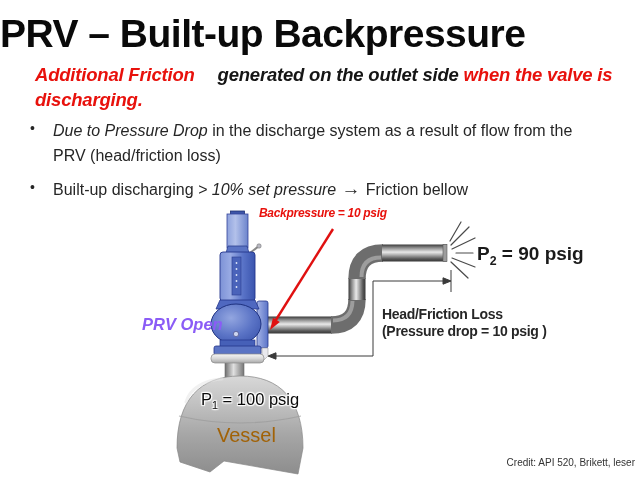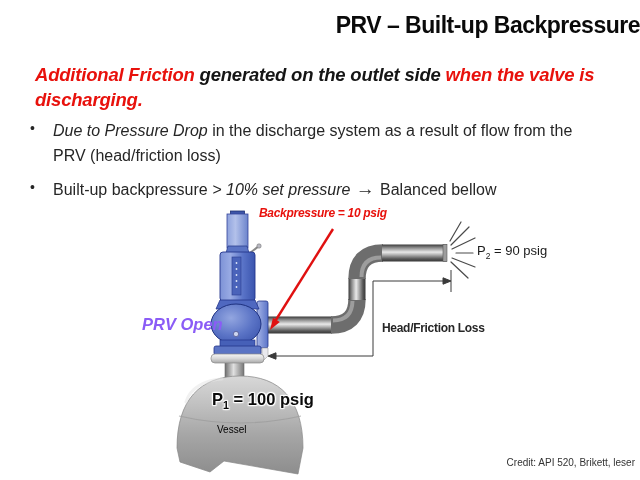--- a/index.html
+++ b/index.html
@@ -1,43 +1,43 @@
 <!DOCTYPE html>
 <html><head>
 <meta charset="utf-8">
 <style>
   html,body{margin:0;padding:0;}
   body{width:640px;height:480px;position:relative;background:#ffffff;overflow:hidden;
        font-family:"Liberation Sans", sans-serif;}
   .abs{position:absolute;}
 
-  .title{top:12px;left:0;width:640px;text-align:right;font-size:23px;font-weight:800;
+  .title{top:12px;left:0;width:640px;text-align:left;font-size:39px;font-weight:800;
          color:#0a0a0a;letter-spacing:-0.5px;}
   .subtitle{top:62px;left:35px;width:596px;font-size:18.5px;font-weight:700;font-style:italic;
             line-height:25px;letter-spacing:-0.2px;color:#111;}
   .red{color:#e8110c;}
-  .blacktxt{color:#151515;}
+  .blacktxt{color:#151515;margin-left:18px;}
 
   .bullets{top:118px;left:30px;width:575px;color:#262626;font-size:16px;}
   .bullet-row{display:flex;margin-bottom:9px;}
   .bullet-marker{width:23px;flex:0 0 23px;font-size:14px;padding-top:2px;color:#262626;}
   .bullet-text{line-height:25px;width:552px;}
   .bi{font-weight:400;font-style:italic;}
   .arrow-glyph{font-size:19px;line-height:18px;}
 
   .lbl{white-space:nowrap;}
   .lbl-backpressure{top:206px;left:259px;font-size:12px;font-weight:700;font-style:italic;
                     color:#e8110c;letter-spacing:-0.3px;}
   .lbl-prv-open{top:315px;left:142px;font-size:16.5px;font-weight:700;font-style:italic;color:#8b5cf6;}
-  .lbl-p2{top:243px;left:477px;font-size:13px;font-weight:400;color:#1a1a1a;}
-  .lbl-headloss{top:320px;left:382px;font-size:12px;font-weight:700;color:#262626;
+  .lbl-p2{top:243px;left:477px;font-size:19px;font-weight:700;color:#1a1a1a;}
+  .lbl-headloss{top:306px;left:382px;font-size:14px;font-weight:700;color:#262626;
                 line-height:17px;letter-spacing:-0.3px;white-space:nowrap;}
-  .lbl-p1{top:390px;left:212px;font-size:16.5px;font-weight:700;color:#0a0a0a;
+  .lbl-p1{top:390px;left:201px;font-size:16.5px;font-weight:400;color:#0a0a0a;
           text-shadow:-1px -1px 1px #fff,1px -1px 1px #fff,-1px 1px 1px #fff,1px 1px 1px #fff,0 0 3px #fff;}
-  .lbl-vessel{top:424px;left:217px;font-size:10px;color:#000000;}
+  .lbl-vessel{top:424px;left:217px;font-size:20px;color:#a16207;}
   .lbl-credit{top:457px;left:505px;width:130px;text-align:right;font-size:10px;color:#333;}
   sub{font-size:0.65em;}
 </style>
 </head>
 <body>
 
 <svg class="abs" style="top:0;left:0" width="640" height="480" viewBox="0 0 640 480">
   <defs>
     <linearGradient id="pipeHGrad" x1="0" y1="0" x2="0" y2="1">
       <stop offset="0" stop-color="#3a3a3a"></stop>
@@ -180,35 +180,36 @@
 <div class="abs bullets">
   <div class="bullet-row">
     <div class="bullet-marker">•</div>
     <div class="bullet-text">
       <span class="bi">Due to Pressure Drop</span><span> in the discharge system as a result of flow from the PRV (head/friction loss)</span>
     </div>
   </div>
   <div class="bullet-row">
     <div class="bullet-marker">•</div>
     <div class="bullet-text">
-      <span>Built-up backpressure </span><span class="bi">&gt; 10% set pressure</span><span class="arrow-glyph"> → </span><span>Balanced bellow</span>
+      <span>Built-up discharging </span><span class="bi">&gt; 10% set pressure</span><span class="arrow-glyph"> → </span><span>Friction bellow</span>
     </div>
   </div>
 </div>
 
 <div class="abs lbl lbl-backpressure">Backpressure = 10 psig</div>
 
 <div class="abs lbl lbl-prv-open">PRV Open</div>
 
 <div class="abs lbl lbl-p2">
   <span>P</span><sub>2</sub><span> = 90 psig</span>
 </div>
 
 <div class="abs lbl-headloss">
   <div>Head/Friction Loss</div>
+  <div>(Pressure drop = 10 psig )</div>
 </div>
 
 <div class="abs lbl lbl-p1">
   <span>P</span><sub>1</sub><span> = 100 psig</span>
 </div>
 
 <div class="abs lbl lbl-vessel">Vessel</div>
 
 <div class="abs lbl-credit">Credit: API 520, Brikett, leser</div>
 

